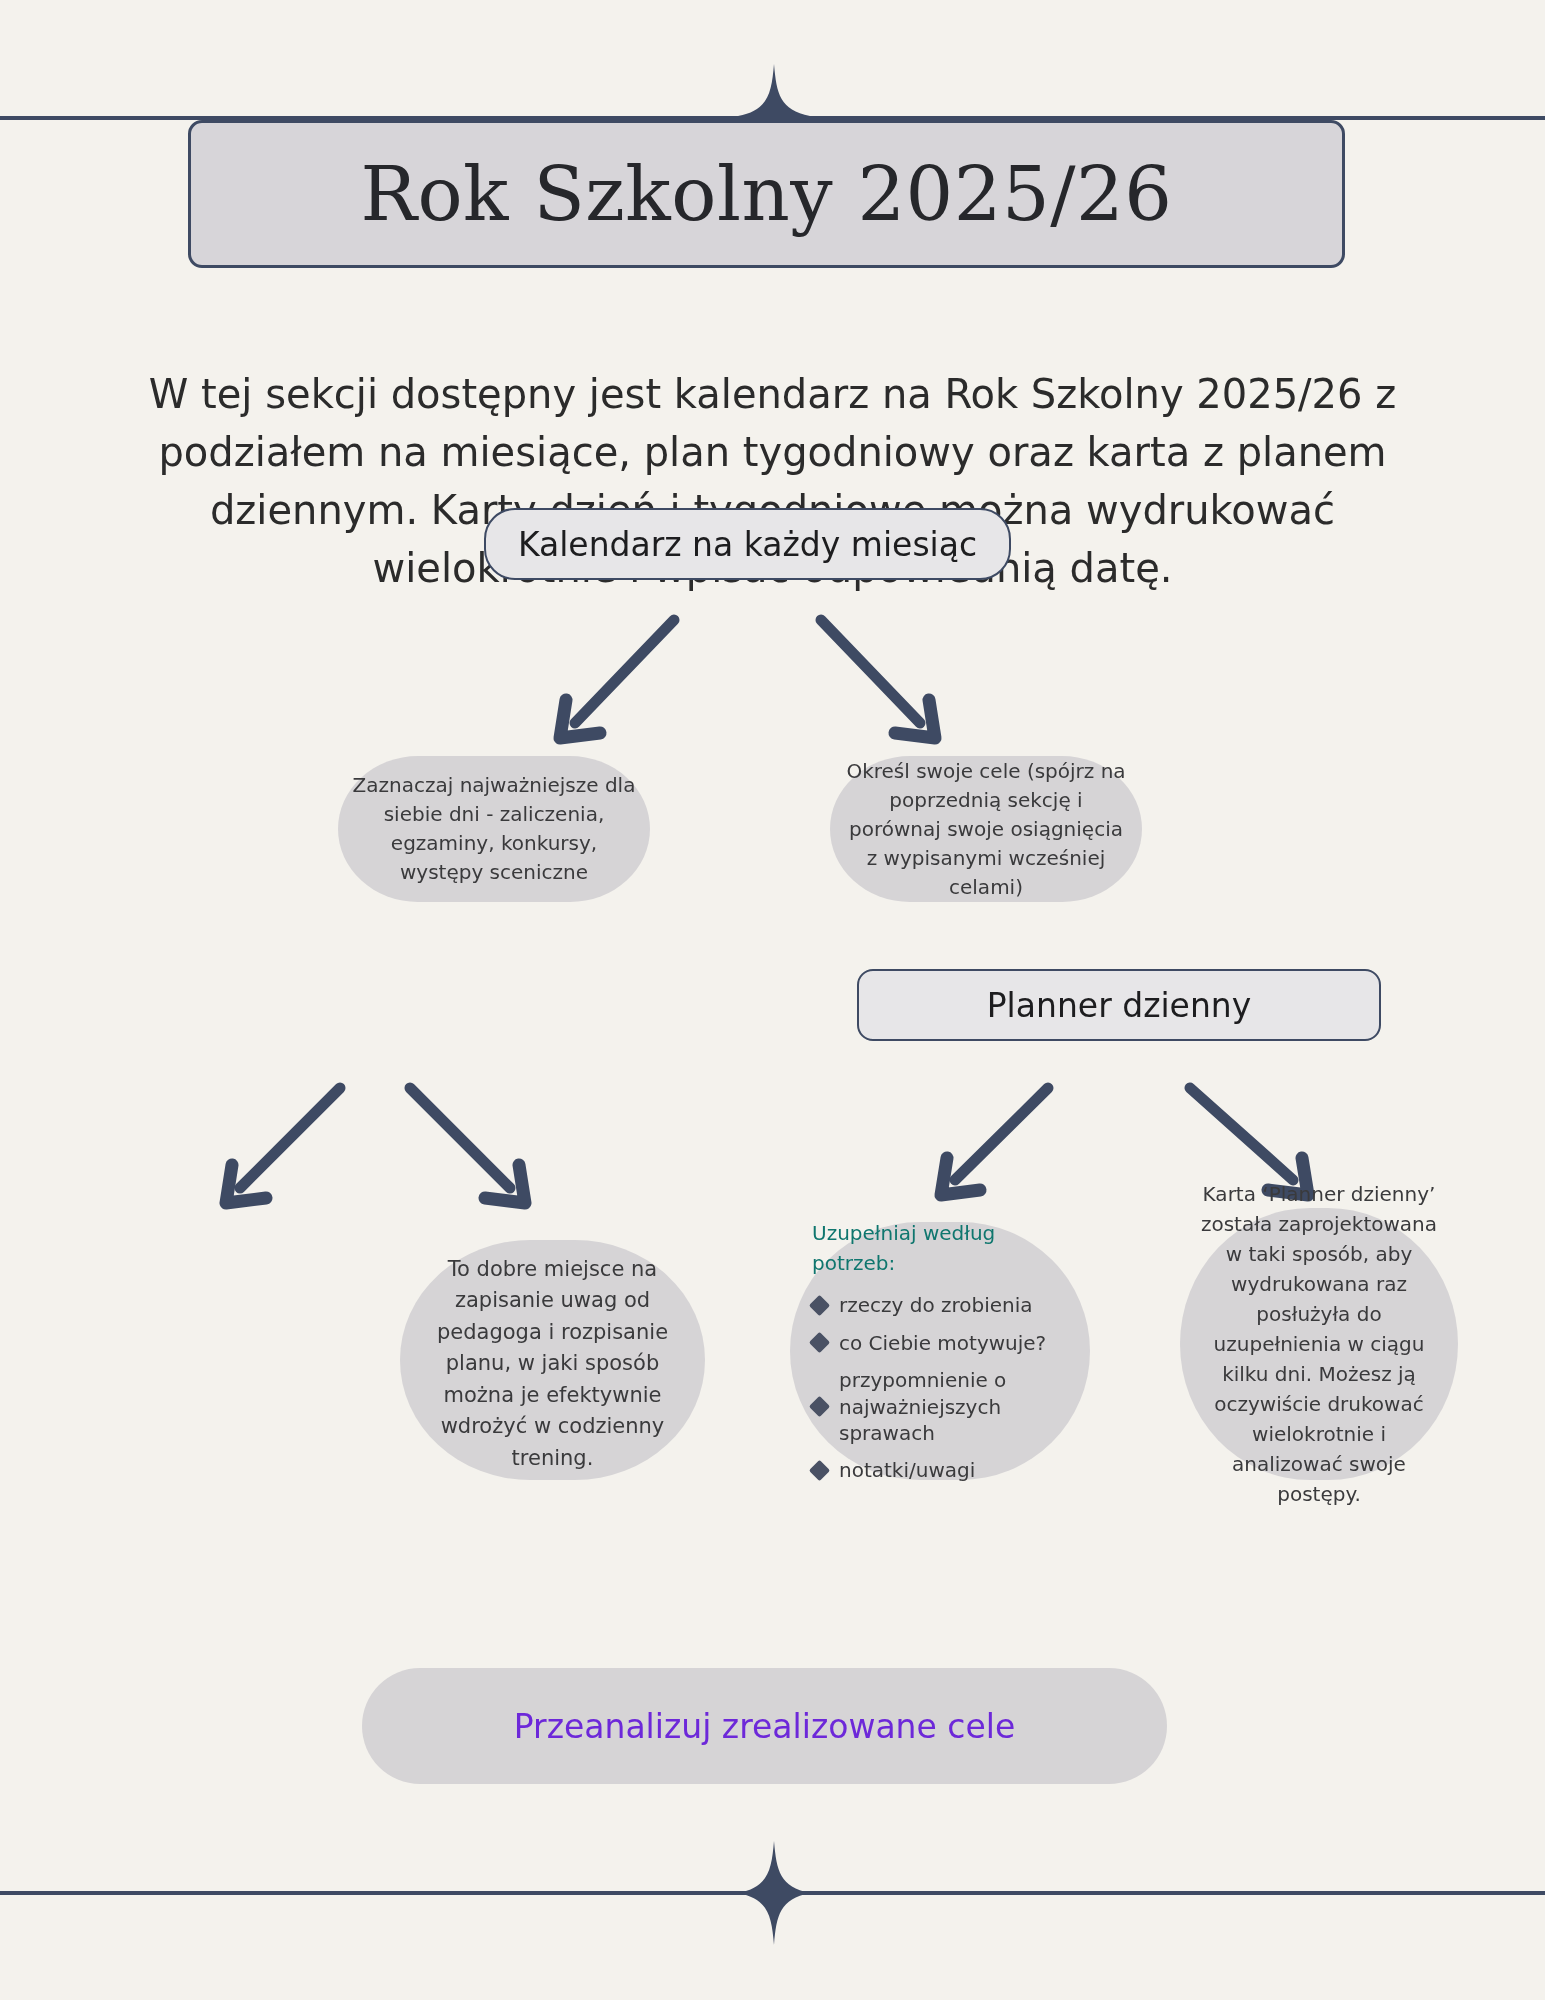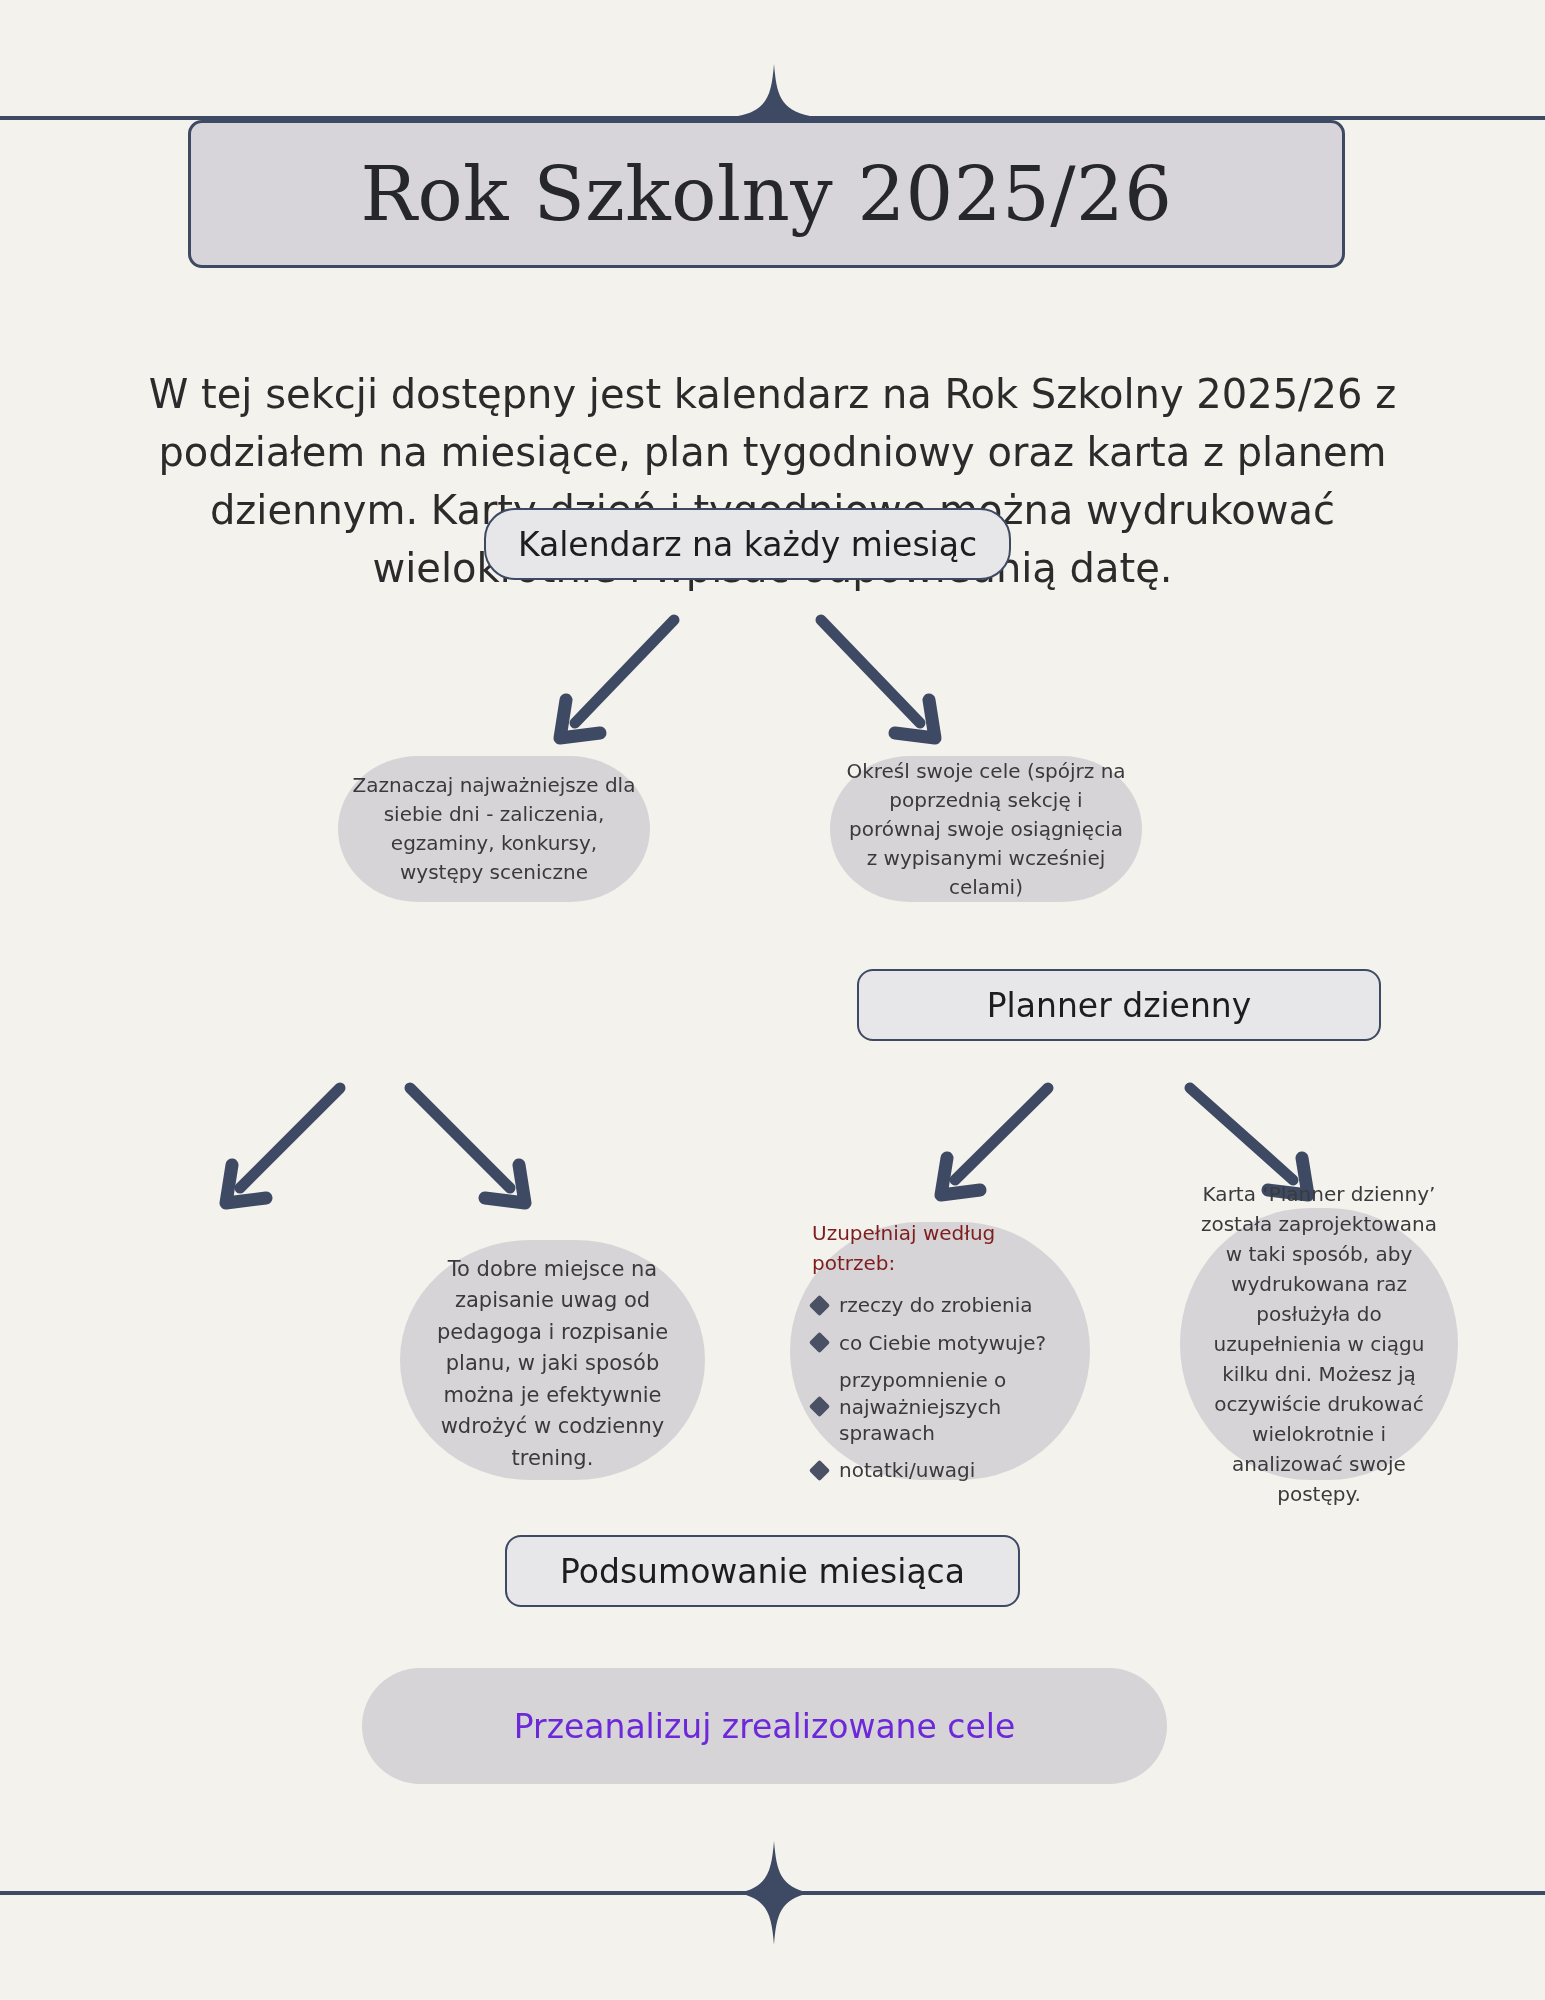--- a/index.html
+++ b/index.html
@@ -159,21 +159,21 @@
 
   
   .bullet-wrap {
     width: 100%;
     text-align: left;
     padding-left: 6px;
   }
   .bullet-head {
     font-size: 20px;
     margin-bottom: 14px;
-    color: #7f1d1d;
+    color: #0f766e;
   }
   .bullet-row {
     display: flex;
     align-items: center;
     gap: 12px;
     margin-bottom: 11px;
   }
   .bullet-row:last-child { margin-bottom: 0; }
   .bullet-diamond {
     flex: 0 0 auto;
@@ -297,21 +297,18 @@
         <span class="bullet-diamond"></span>
         <span class="bullet-label">notatki/uwagi</span>
       </div>
     </div>
   </div>
 
   <div class="blob blob-day2">
     <span class="blob-text">Karta ‘Planner dzienny’ została zaprojektowana w taki sposób, aby wydrukowana raz posłużyła do uzupełnienia w ciągu kilku dni. Możesz ją oczywiście drukować wielokrotnie i analizować swoje postępy.</span>
   </div>
 
-  <div class="node node-sum">
-    <span>Podsumowanie miesiąca</span>
-  </div>
 
   <div class="final-pill">
     <span>Przeanalizuj zrealizowane cele</span>
   </div>
 
 </div>
 
 </body></html>

